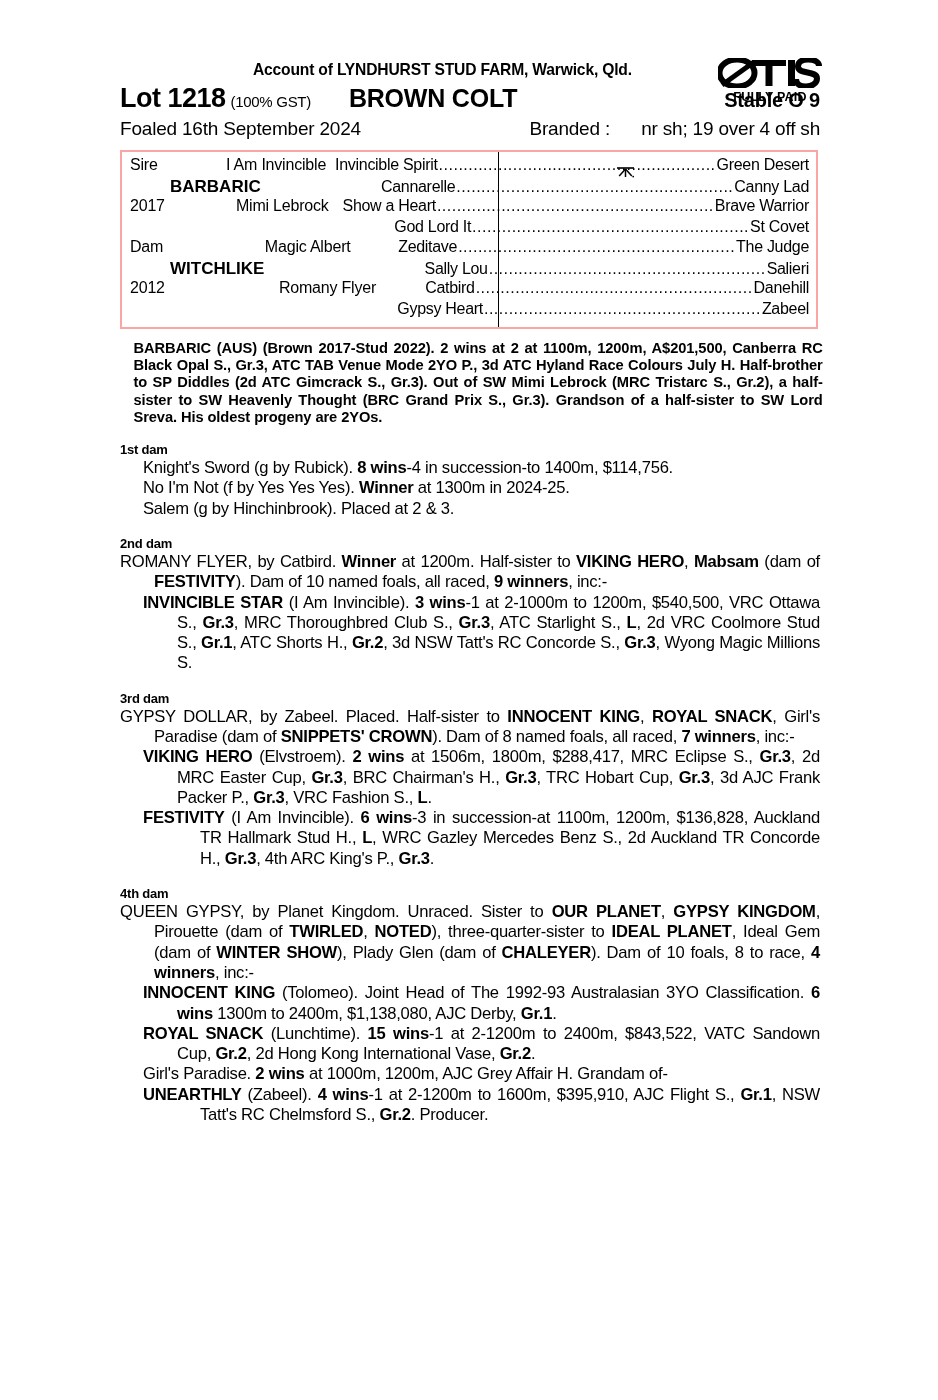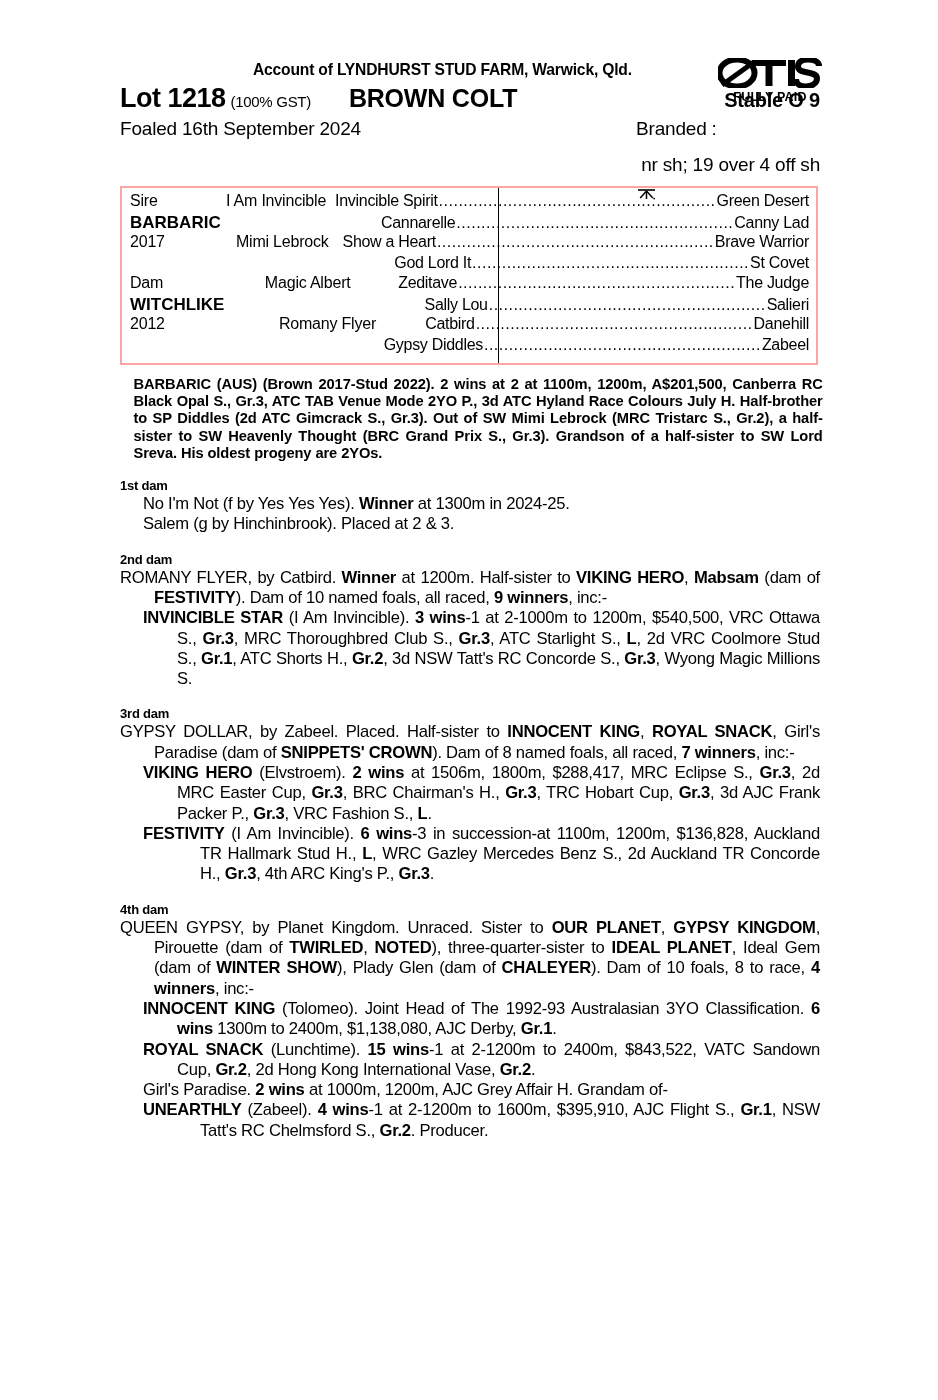--- a/index.html
+++ b/index.html
@@ -93,21 +93,20 @@
     font-size: 19px;
     margin-top: 4px;
     letter-spacing: -0.2px;
   }
   .foaled { }
   .branded {
     margin-left: auto;
     display: flex;
     align-items: flex-start;
     white-space: pre;
-    flex-direction: column;
   }
   .brand-glyph {
     display: inline-block;
     width: 17px;
     height: 14px;
     position: relative;
     top: 2px;
     margin: 0 2px;
   }
   .brand-glyph svg { display: block; }
@@ -135,21 +134,21 @@
     height: 20.5px;
   }
   .c1 {
     width: 200px;
     padding-left: 8px;
     box-sizing: border-box;
     font-size: 16px;
     letter-spacing: -0.2px;
     white-space: nowrap;
   }
-  .c1.bold { font-weight: bold; font-size: 17px; letter-spacing: 0px; }
+  .c1.bold { font-weight: bold; font-size: 17px; letter-spacing: 0px; margin-left: 40px; }
   .c2 {
     width: 177px;
     box-sizing: border-box;
     font-size: 16px;
     letter-spacing: -0.2px;
     white-space: nowrap;
   }
   .c3 {
     flex: 1;
     box-sizing: border-box;
@@ -331,32 +330,33 @@
         <span class="nm">Catbird</span>
         <span class="dots">........................................................</span>
         <span class="nm2">Danehill</span>
       </span>
     </div>
 
     <div class="ped-row">
       <span class="c1"></span>
       <span class="c2"></span>
       <span class="c3">
-        <span class="nm">Gypsy Diddles</span>
+        <span class="nm">Gypsy Heart</span>
         <span class="dots">........................................................</span>
         <span class="nm2">Zabeel</span>
       </span>
     </div>
   </div>
 
   <div class="sire-summary">BARBARIC (AUS) (Brown 2017-Stud 2022). 2 wins at 2 at 1100m, 1200m, A$201,500, Canberra RC Black Opal S., Gr.3, ATC TAB Venue Mode 2YO P., 3d ATC Hyland Race Colours July H. Half-brother to SP Diddles (2d ATC Gimcrack S., Gr.3). Out of SW Mimi Lebrock (MRC Tristarc S., Gr.2), a half-sister to SW Heavenly Thought (BRC Grand Prix S., Gr.3). Grandson of a half-sister to SW Lord Sreva. His oldest progeny are 2YOs.</div>
 
   <div class="dam-section">
     <div class="dam-heading">1st dam</div>
     <div>
+        <div class="para plain1">Knight's Sword (g by Rubick). <b>8 wins</b>-4 in succession-to 1400m, $114,756.</div>
         <div class="para plain1">No I'm Not (f by Yes Yes Yes). <b>Winner</b> at 1300m in 2024-25.</div>
         <div class="para plain1">Salem (g by Hinchinbrook). Placed at 2 &amp; 3.</div>
       </div>
   </div>
 
   <div class="dam-section">
     <div class="dam-heading">2nd dam</div>
     <div class="para lvl0 hang">ROMANY FLYER, by Catbird. <b>Winner</b> at 1200m. Half-sister to <b>VIKING HERO</b>, <b>Mabsam</b> (dam of <b>FESTIVITY</b>). Dam of 10 named foals, all raced, <b>9 winners</b>, inc:-</div>
     <div>
         <div class="para lvl1"><b>INVINCIBLE STAR</b> (I Am Invincible). <b>3 wins</b>-1 at 2-1000m to 1200m, $540,500, VRC Ottawa S., <b>Gr.3</b>, MRC Thoroughbred Club S., <b>Gr.3</b>, ATC Starlight S., <b>L</b>, 2d VRC Coolmore Stud S., <b>Gr.1</b>, ATC Shorts H., <b>Gr.2</b>, 3d NSW Tatt's RC Concorde S., <b>Gr.3</b>, Wyong Magic Millions S.</div>

